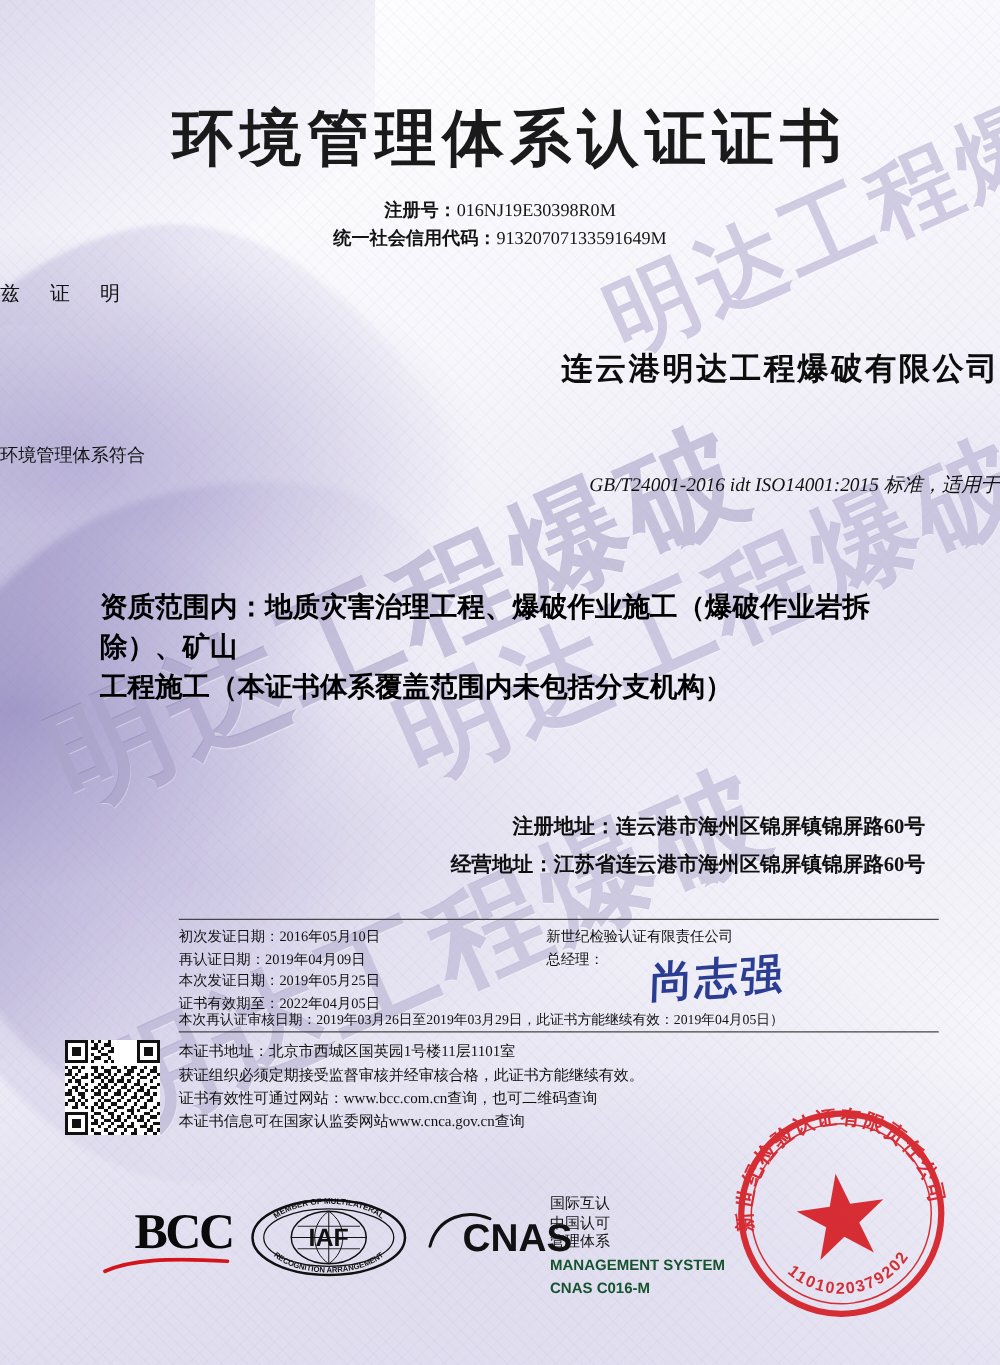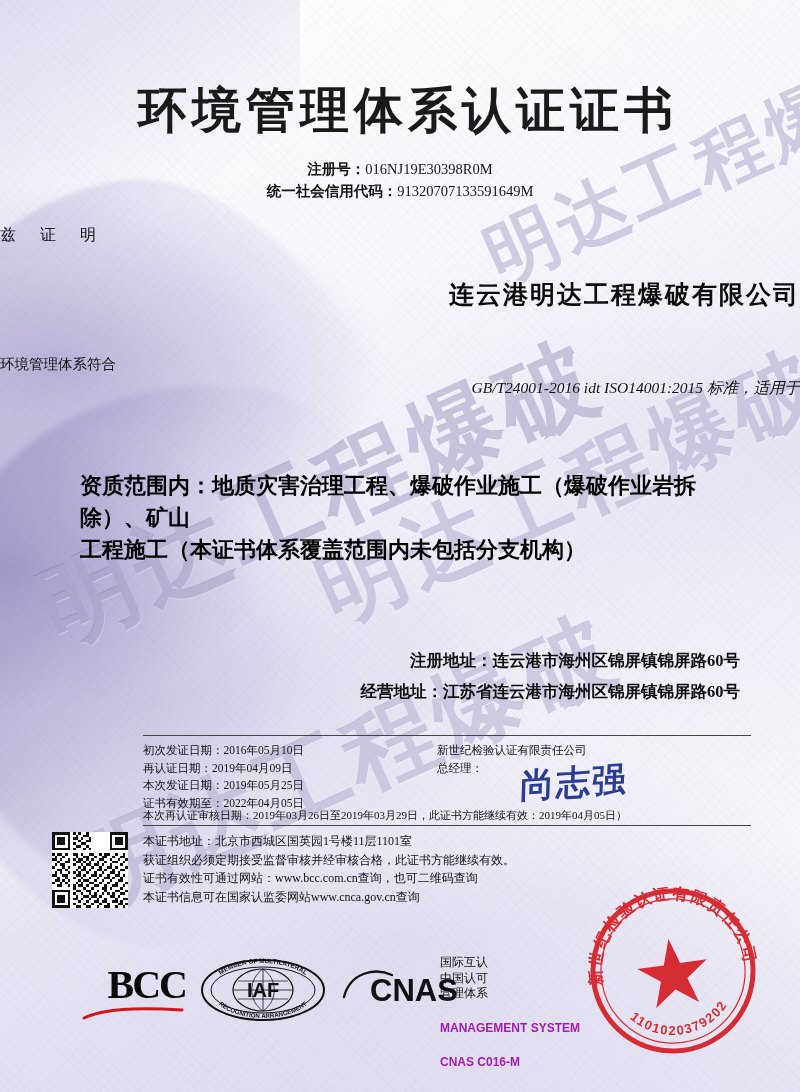--- a/index.html
+++ b/index.html
@@ -288,22 +288,22 @@
   .ms-cn {
     font-size: 12px;
     line-height: 15.5px;
     color: #111;
   }
   .ms-en {
     font-family: "Liberation Sans", sans-serif;
     font-size: 12px;
     font-weight: 700;
     line-height: 16px;
-    color: #a21caf;
-    margin-top: 18px;
+    color: #14532d;
+    margin-top: 2px;
   }
 
   
   .seal {
     position: absolute;
     right: 38px;
     bottom: 32px;
     width: 178px;
     height: 178px;
   }

